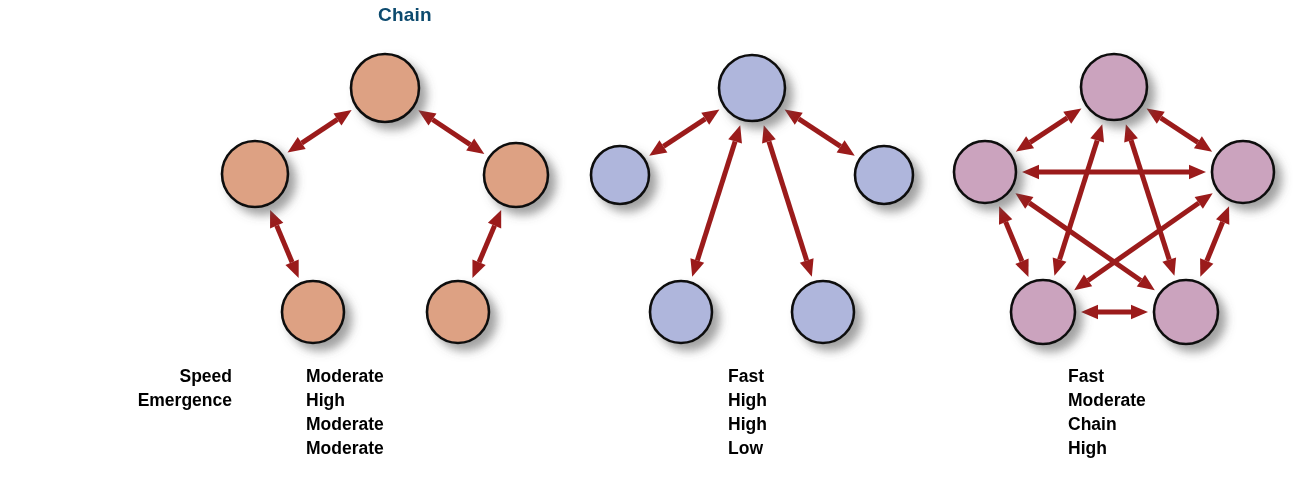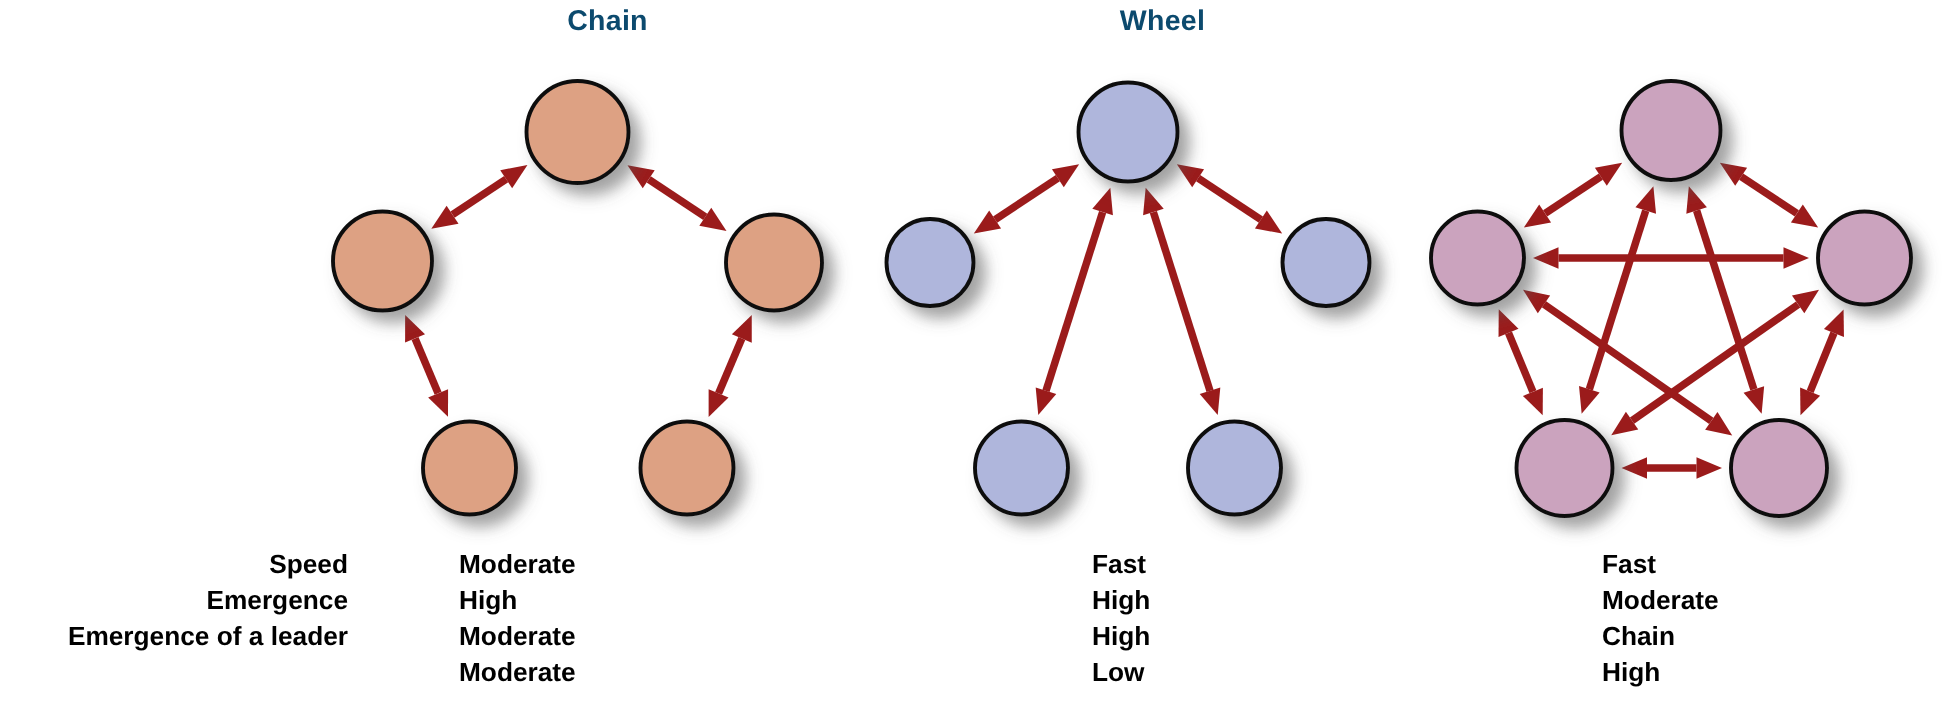--- a/index.html
+++ b/index.html
@@ -65,21 +65,20 @@
   .cell.chain  { left: 306px;  text-align: left; }
   .cell.wheel  { left: 728px;  text-align: left; }
   .cell.all    { left: 1068px; text-align: left; }
 </style>
 </head>
 <body>
 
 <div id="root">
 
   <div class="net-title" id="title-chain">Chain</div>
-  <div class="net-title" id="title-wheel">Wheel</div>
 
   <svg class="diagram" id="diagram-svg" viewBox="0 0 1304 477" xmlns="http://www.w3.org/2000/svg">
     <defs>
       <filter id="nodeShadow" x="-60%" y="-60%" width="240%" height="240%">
         <feDropShadow dx="7" dy="7" stdDeviation="5" flood-color="#555555" flood-opacity="0.55"></feDropShadow>
       </filter>
     </defs>
     <g id="edges-layer">
         <g>
           <line x1="337.4609149937983" y1="119.4489331579488" x2="301.7050659710051" y2="143.1028025114889" stroke="#9b1b1b" stroke-width="5" stroke-linecap="butt"></line>
@@ -231,21 +230,20 @@
     </div>
 
     <div class="row">
       <div class="cell attr">Emergence</div>
       <div class="cell chain">High</div>
       <div class="cell wheel">High</div>
       <div class="cell all">Moderate</div>
     </div>
 
     <div class="row">
-      <div class="cell attr">Emergence of a leader</div>
       <div class="cell chain">Moderate</div>
       <div class="cell wheel">High</div>
       <div class="cell all">Chain</div>
     </div>
 
     <div class="row">
       <div class="cell chain">Moderate</div>
       <div class="cell wheel">Low</div>
       <div class="cell all">High</div>
     </div>

